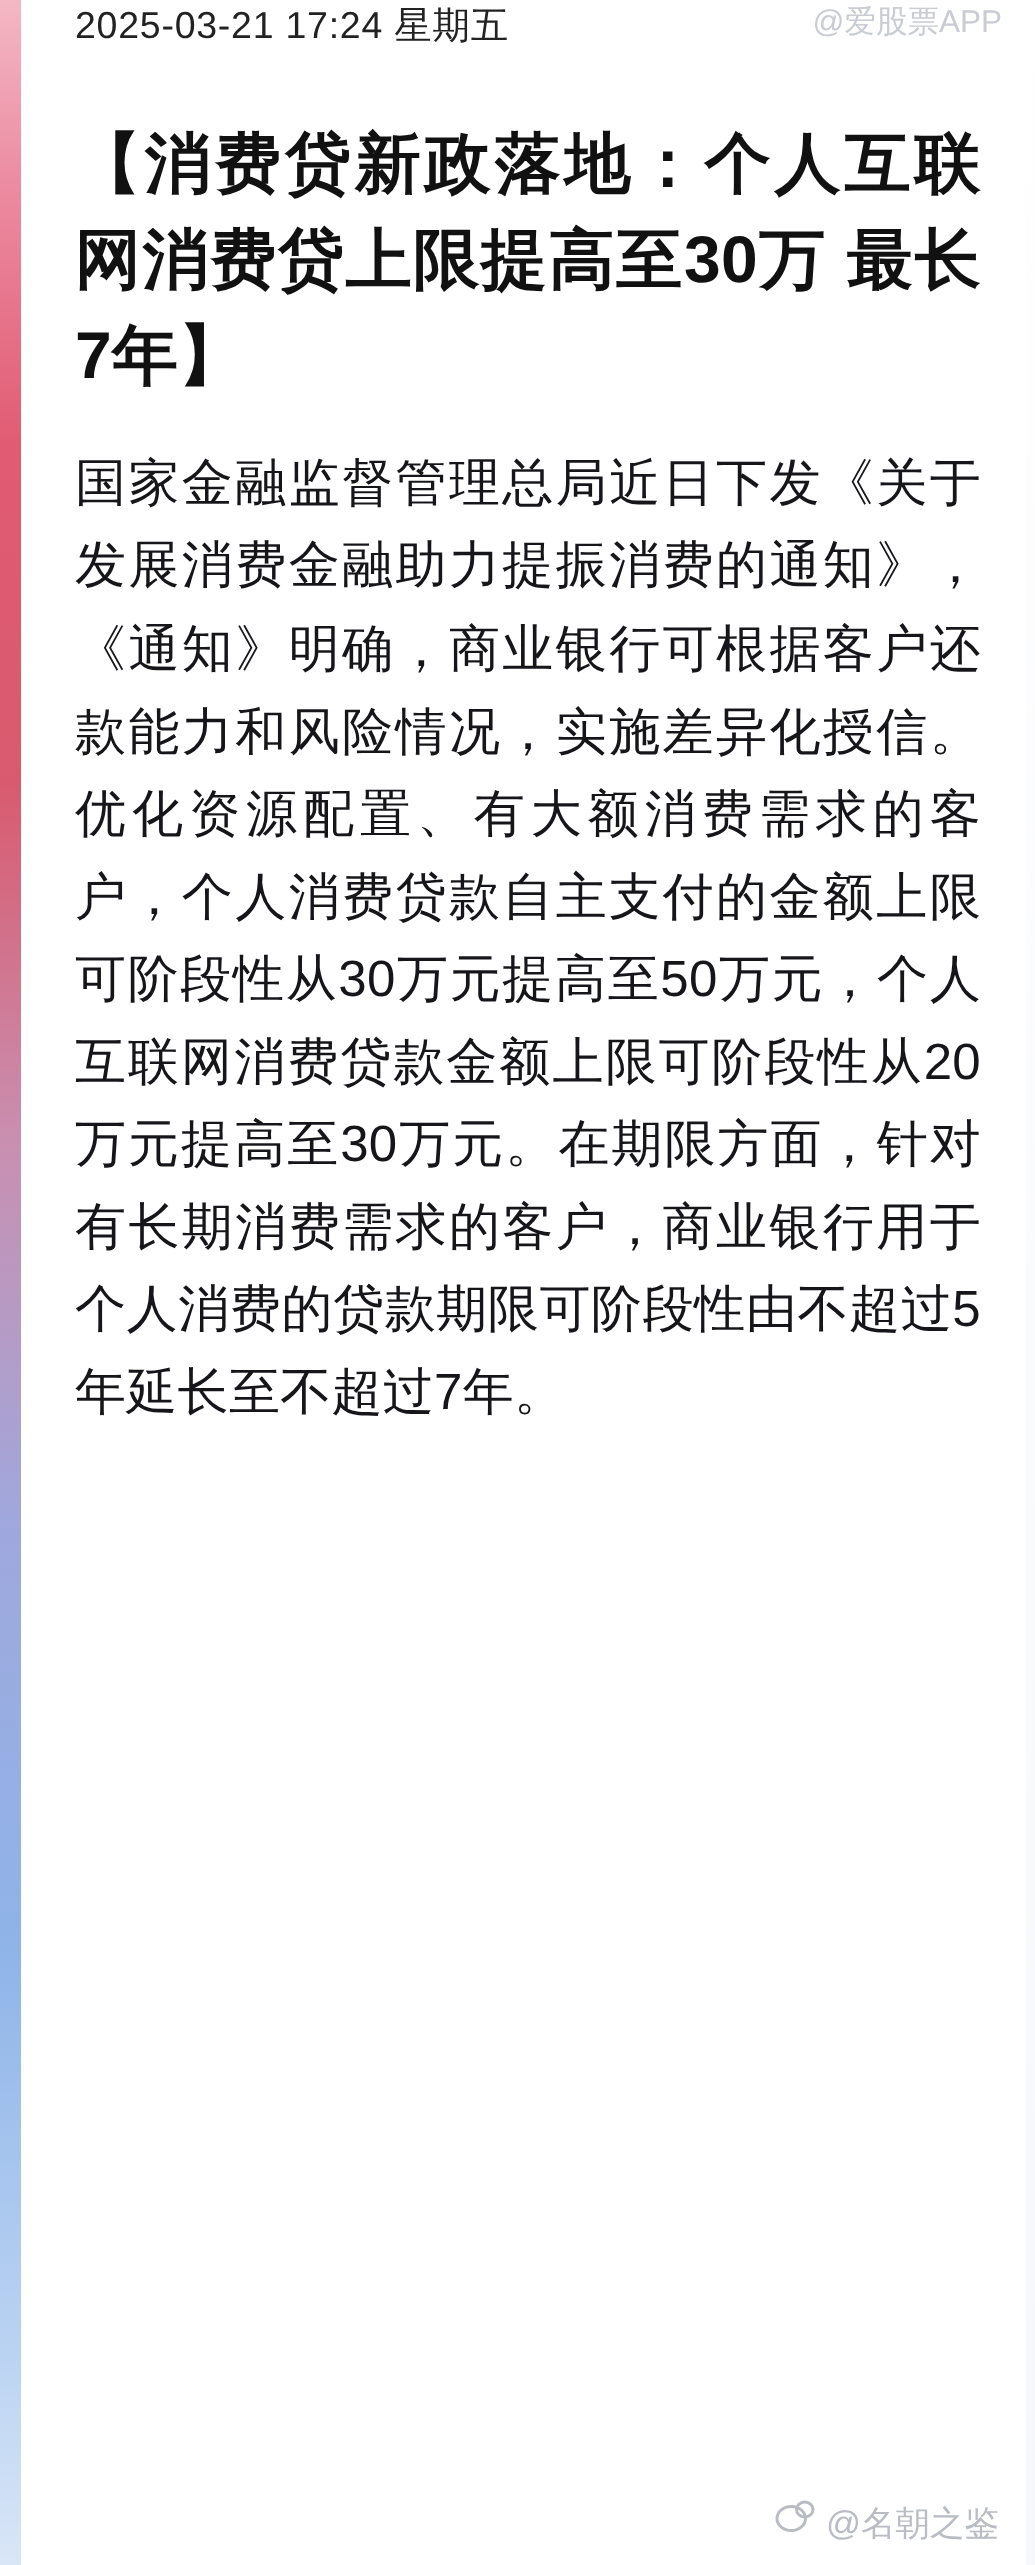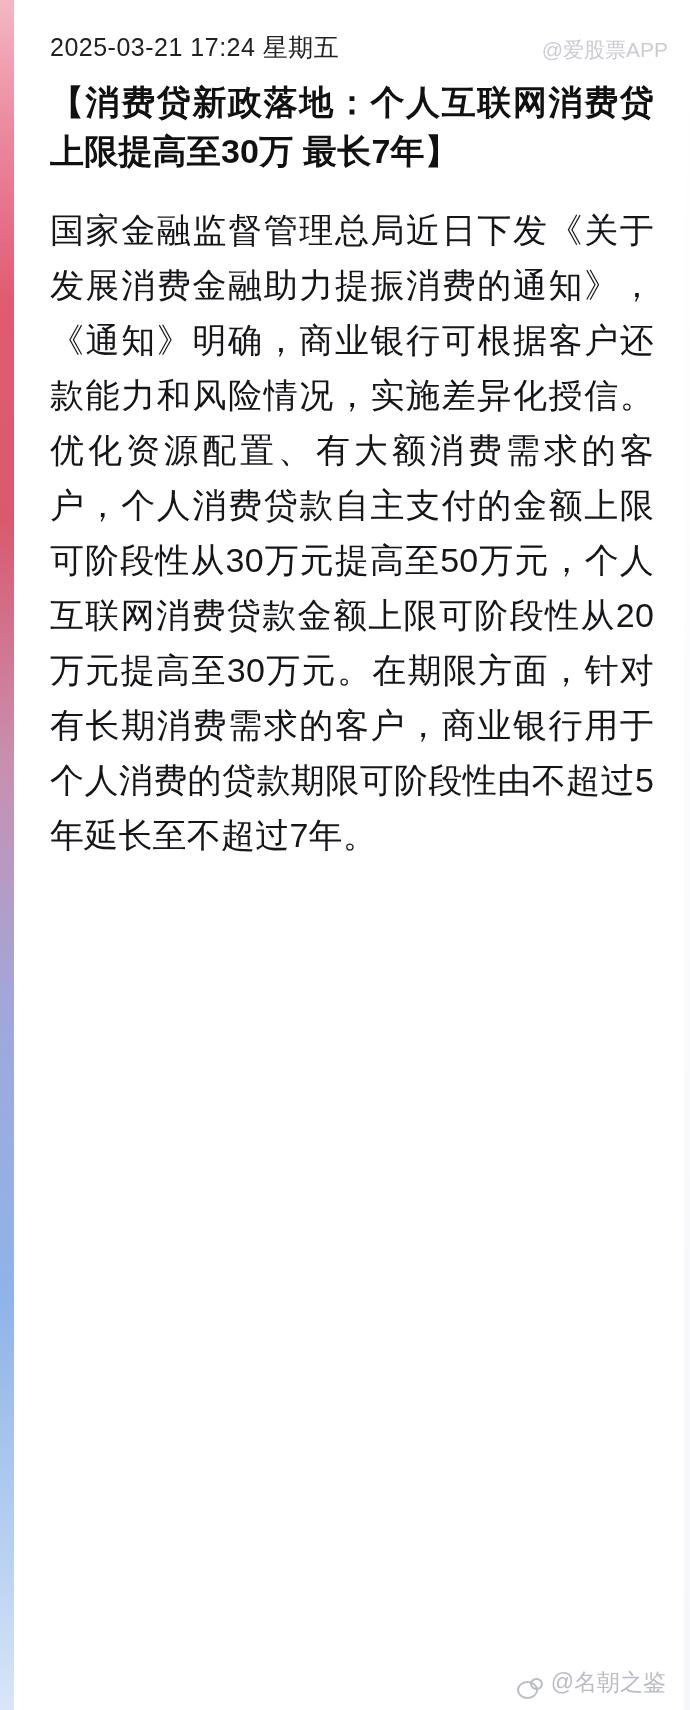--- a/index.html
+++ b/index.html
@@ -48,21 +48,21 @@
     background: linear-gradient(to bottom, #ffffff, #f6f7fb);
   }
 
   .header {
     position: absolute;
     left: 14px;
     top: 0;
     right: 0;
     height: 64px;
     display: flex;
-    align-items: flex-end;
+    align-items: flex-start;
     padding: 0 22px 0 36px;
     box-sizing: border-box;
   }
   .header .timestamp {
     font-size: 25px;
     color: #222222;
     letter-spacing: 0.5px;
     white-space: nowrap;
   }
   .header .watermark {
@@ -76,21 +76,21 @@
     position: absolute;
     left: 14px;
     top: 64px;
     right: 6px;
     bottom: 0;
     padding: 14px 30px 0 36px;
     box-sizing: border-box;
   }
 
   .headline {
-    font-size: 34px;
+    font-size: 44px;
     line-height: 1.45;
     font-weight: bold;
     color: #111111;
     letter-spacing: 0.2px;
     margin: 0 0 26px 0;
     text-align: justify;
   }
 
   .para {
     font-size: 34px;
@@ -101,21 +101,21 @@
     text-justify: inter-ideograph;
     letter-spacing: 0.2px;
   }
   .para:last-child { margin-bottom: 0; }
 
   .footer-watermark {
     position: absolute;
     right: 24px;
     bottom: 12px;
     display: flex;
-    align-items: flex-end;
+    align-items: flex-start;
     gap: 8px;
     color: #b9bcc3;
     font-size: 23px;
     white-space: nowrap;
   }
   .weibo-eye {
     display: inline-block;
     width: 26px;
     height: 20px;
     position: relative;

